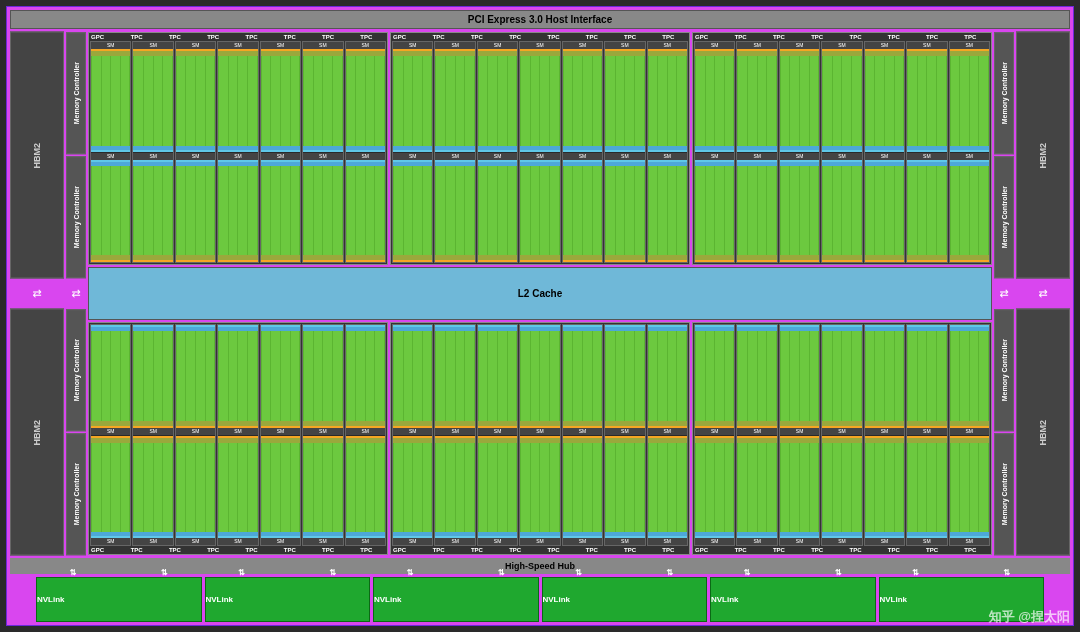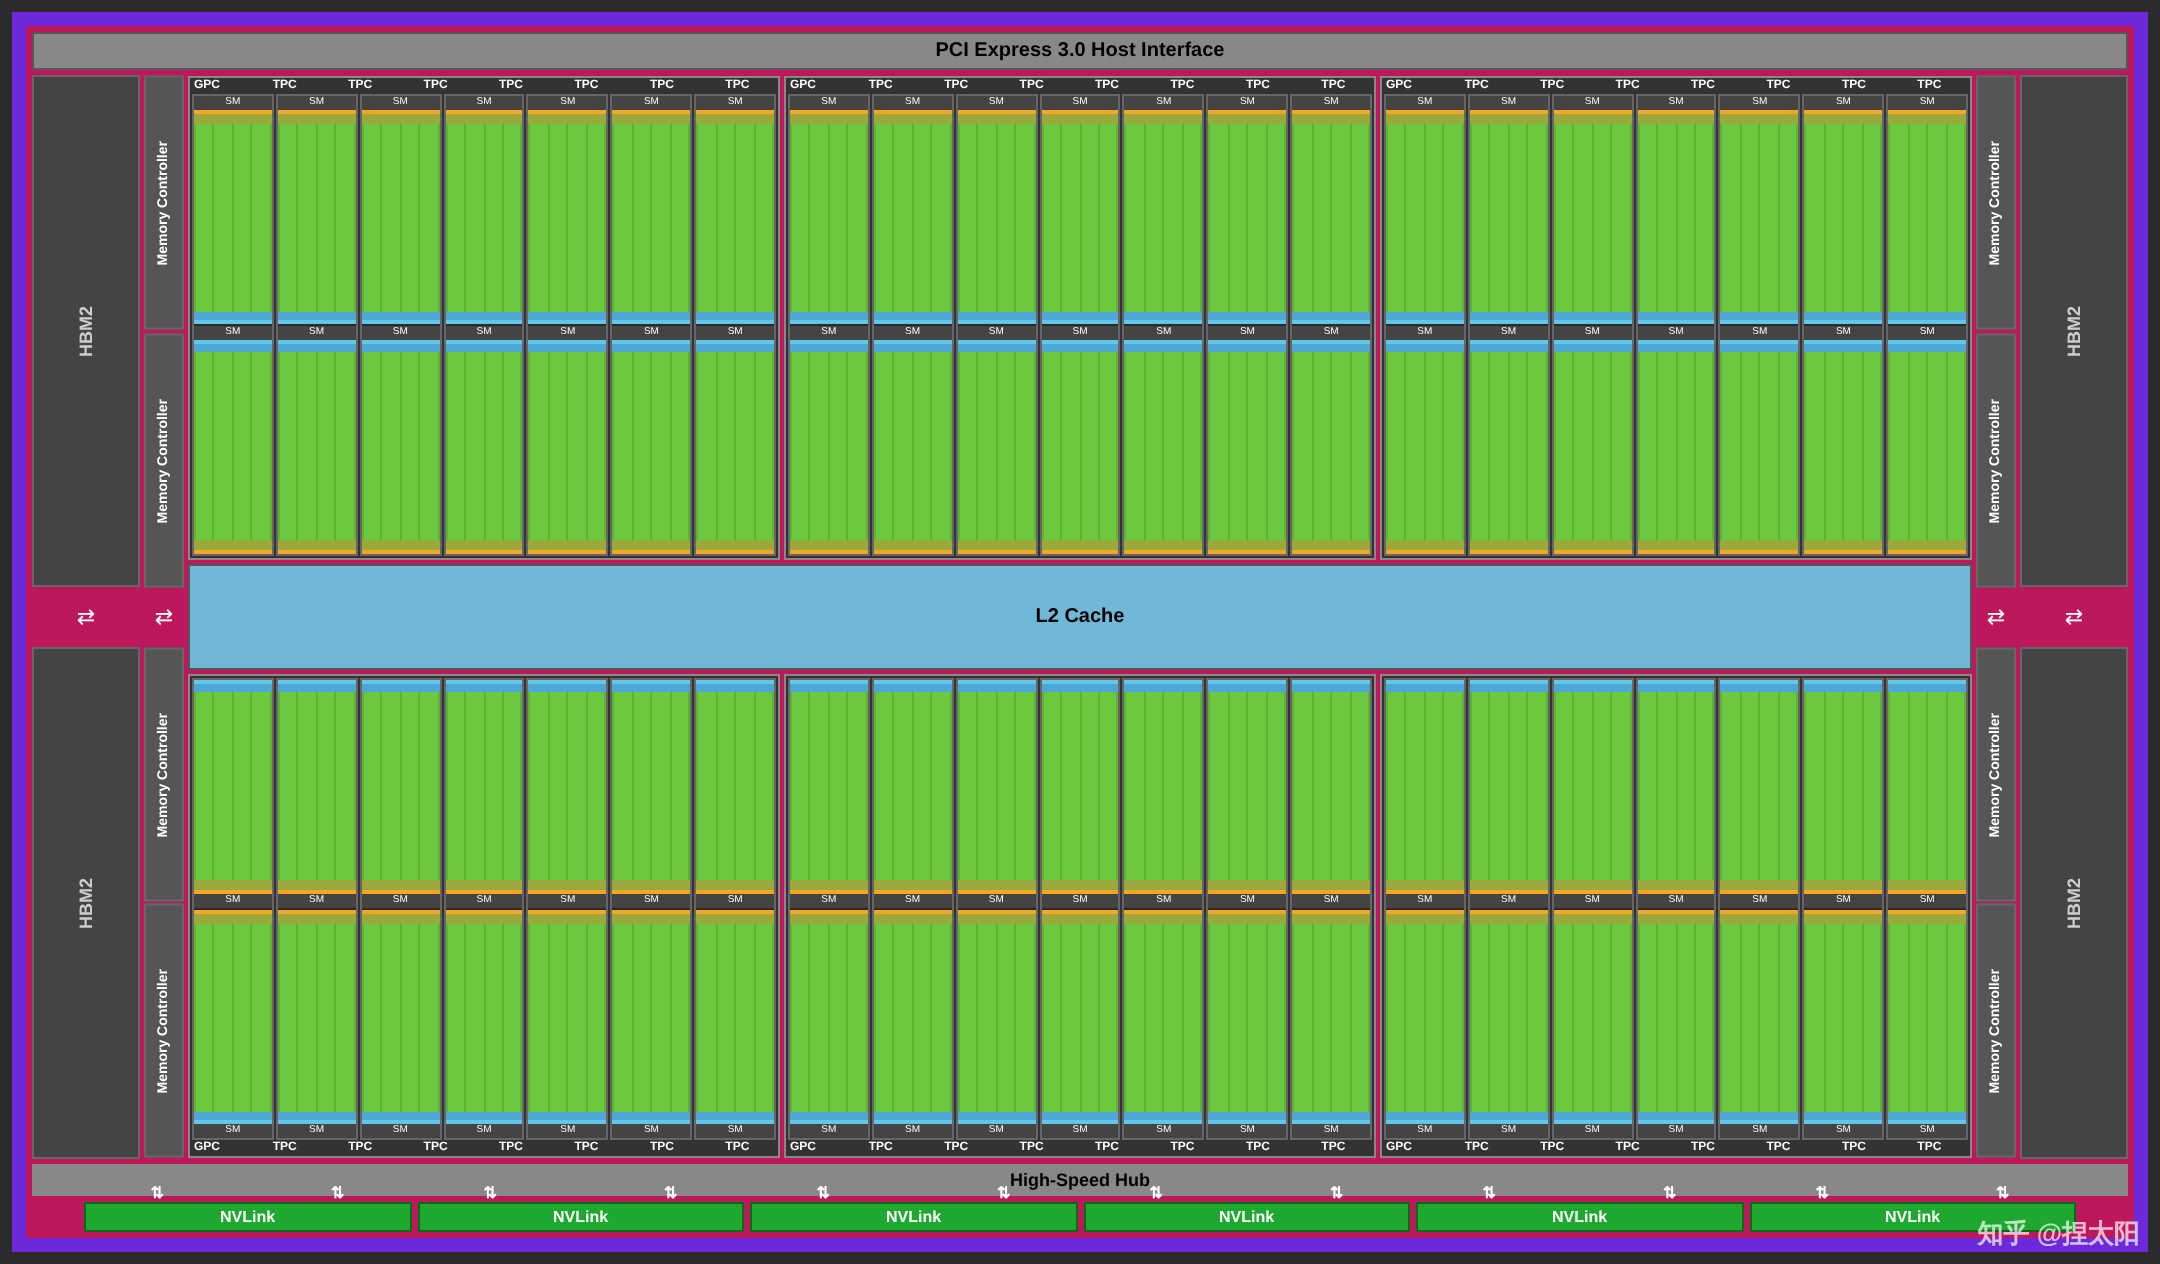--- a/index.html
+++ b/index.html
@@ -8,22 +8,22 @@
     font-family: Arial, sans-serif;
     color: #fff;
     width: 1080px;
     height: 632px;
     overflow: hidden;
     position: relative;
   }
   .chip {
     position: absolute;
     left: 6px; right: 6px; top: 6px; bottom: 6px;
-    border: 7px solid #6d28d9;
-    background: #be185d;
+    border: 1px solid #6d28d9;
+    background: #d946ef;
     display: flex;
     flex-direction: column;
     padding: 3px;
     gap: 3px;
   }
   .pci-bar {
     background: #888;
     color: #000;
     text-align: center;
     font-size: 10px;
@@ -202,24 +202,23 @@
   .nvlink-row {
     display: flex;
     gap: 3px;
     padding: 0 26px;
   }
   .nvlink {
     flex: 1;
     background: #1fa82f;
     border: 1px solid #0a6a15;
     color: #fff;
-    text-align: center;
     font-size: 8px;
     font-weight: bold;
-    padding: 2px 0;
+    padding: 17px 0;
     position: relative;
   }
   .nvlink::before, .nvlink::after {
     content: "⇅";
     position: absolute;
     top: -10px;
     font-size: 8px;
     color: #fff;
   }
   .nvlink::before { left: 20%; }

